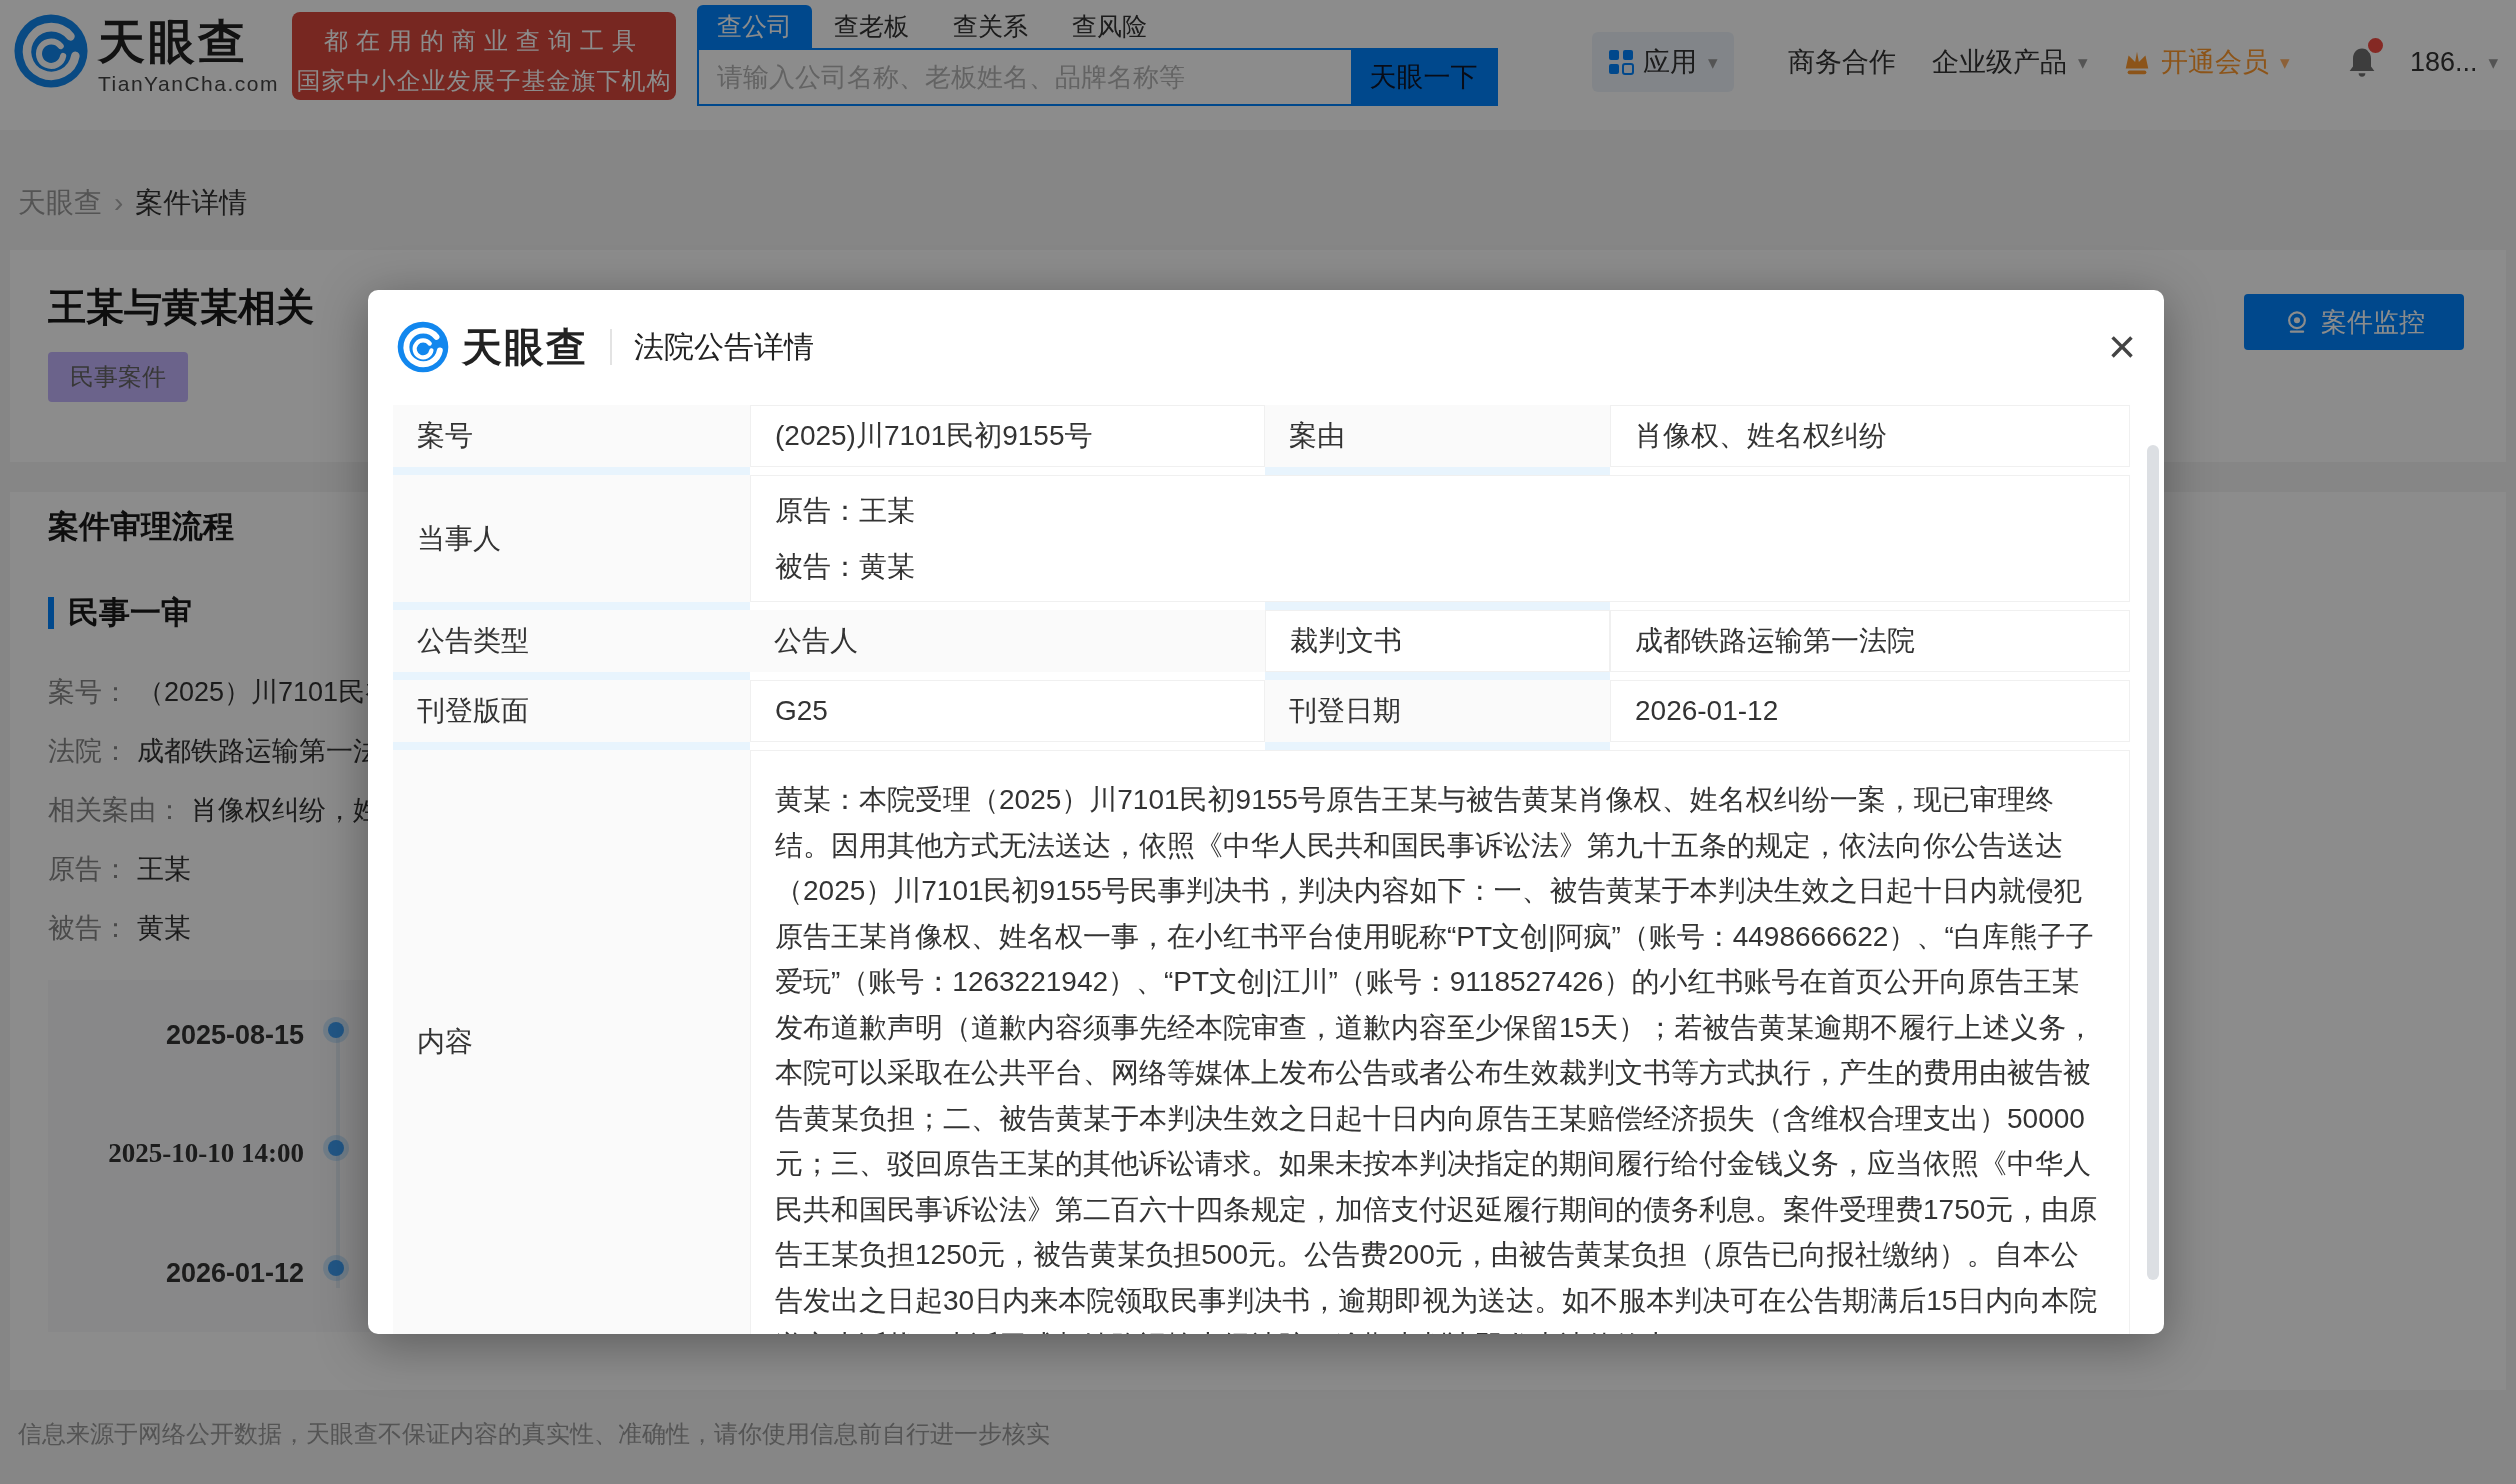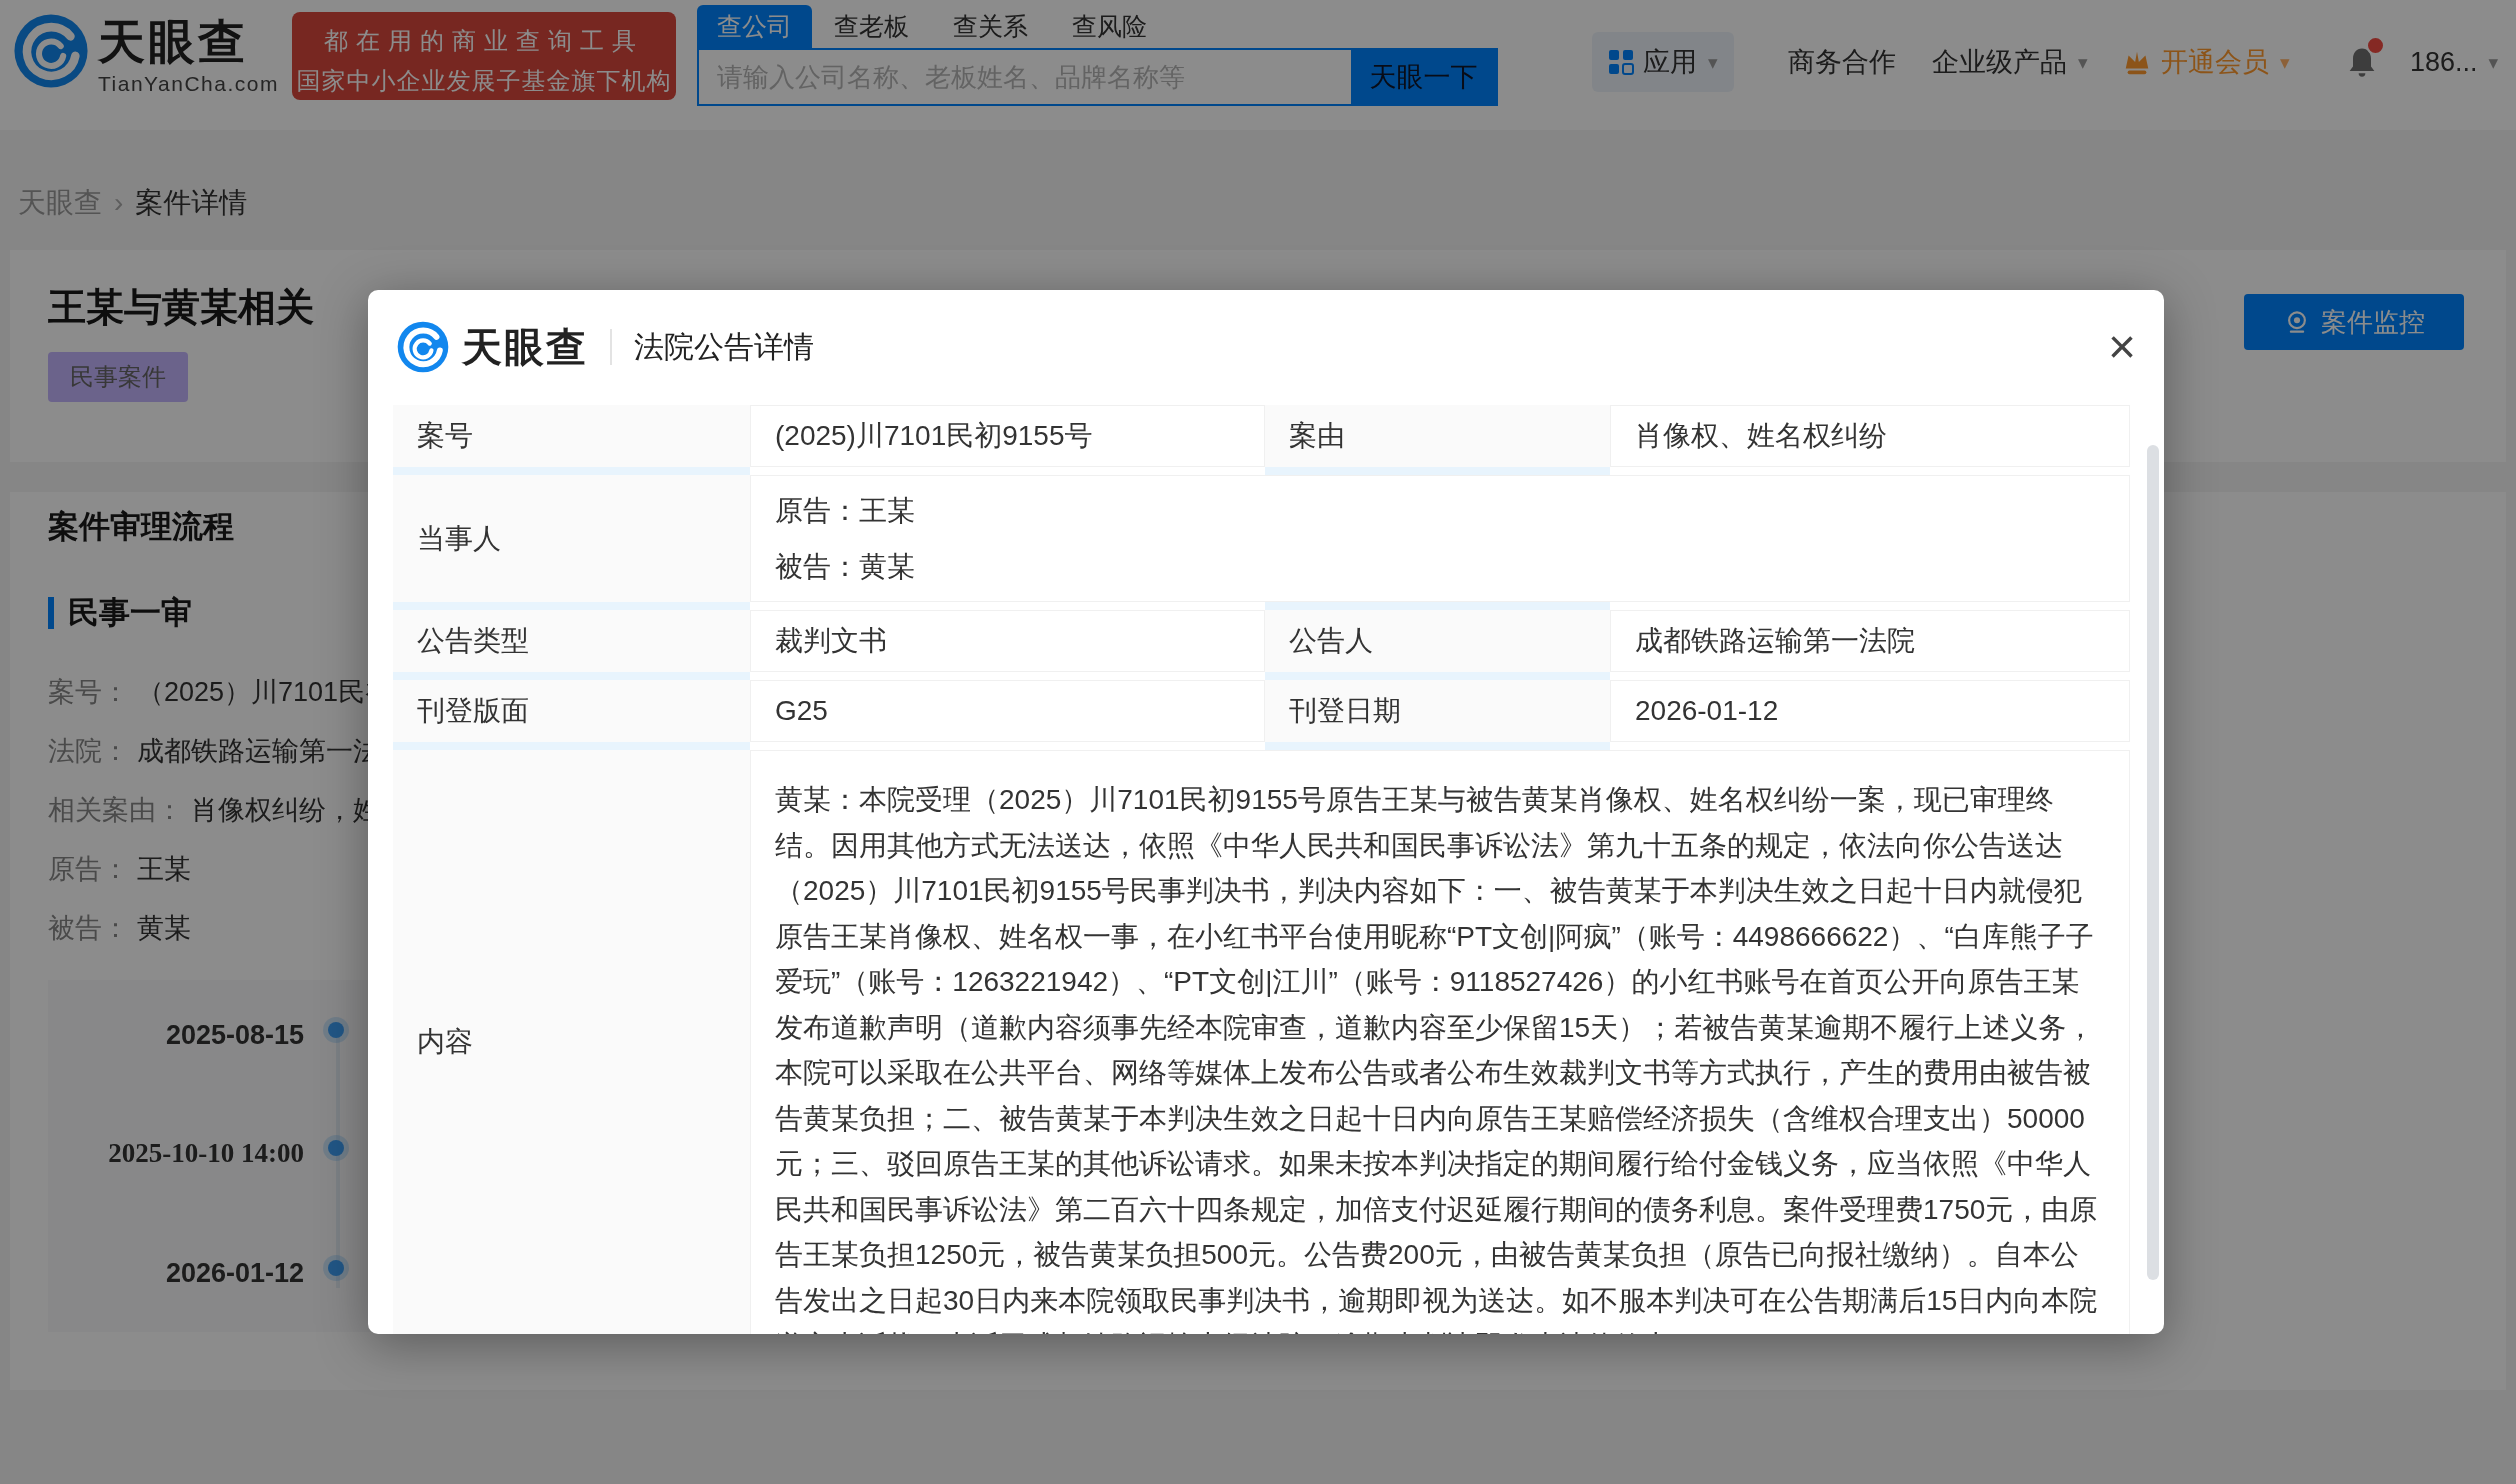--- a/index.html
+++ b/index.html
@@ -218,20 +218,21 @@
       <div class="tline"></div>
       <div class="titem" style="top:40px;">2025-08-15</div>
       <div class="tdot" style="top:42px;"></div>
       <div class="titem" style="top:158px;font-family:Liberation Serif, serif;">2025-10-10 14:00</div>
       <div class="tdot" style="top:160px;"></div>
       <div class="titem" style="top:278px;">2026-01-12</div>
       <div class="tdot" style="top:280px;"></div>
     </div>
   </div>
 
+  <div class="footer">信息来源于网络公开数据，天眼查不保证内容的真实性、准确性，请你使用信息前自行进一步核实</div>
 
   <div class="overlay"></div>
 
   <div class="modal">
     <div class="mhead">
       <svg class="mlogo icon-svg" viewBox="0 0 64 64">
         <circle cx="32" cy="32" r="30" fill="#1287ee"></circle>
         <path d="M48 20 A20 20 0 1 0 52 36" stroke="#fff" stroke-width="7" fill="none" stroke-linecap="round"></path>
         <path d="M40 28 A10 10 0 1 0 42 36" stroke="#fff" stroke-width="5" fill="none" stroke-linecap="round"></path>
       </svg>
@@ -257,22 +258,22 @@
       <div class="c val-c h127 span3 parties">
         <span>原告：王某</span>
         <span>被告：黄某</span>
       </div>
       <div class="sep-b"></div>
         <div class="sep-w"></div>
         <div class="sep-b"></div>
         <div class="sep-w"></div>
 
       <div class="c lab-c h62">公告类型</div>
+      <div class="c lab-c h62">公告人</div>
       <div class="c val-c h62">裁判文书</div>
-      <div class="c lab-c h62">公告人</div>
       <div class="c val-c h62">成都铁路运输第一法院</div>
       <div class="sep-b"></div>
         <div class="sep-w"></div>
         <div class="sep-b"></div>
         <div class="sep-w"></div>
 
       <div class="c lab-c h62">刊登版面</div>
       <div class="c val-c h62">G25</div>
       <div class="c lab-c h62">刊登日期</div>
       <div class="c val-c h62">2026-01-12</div>

